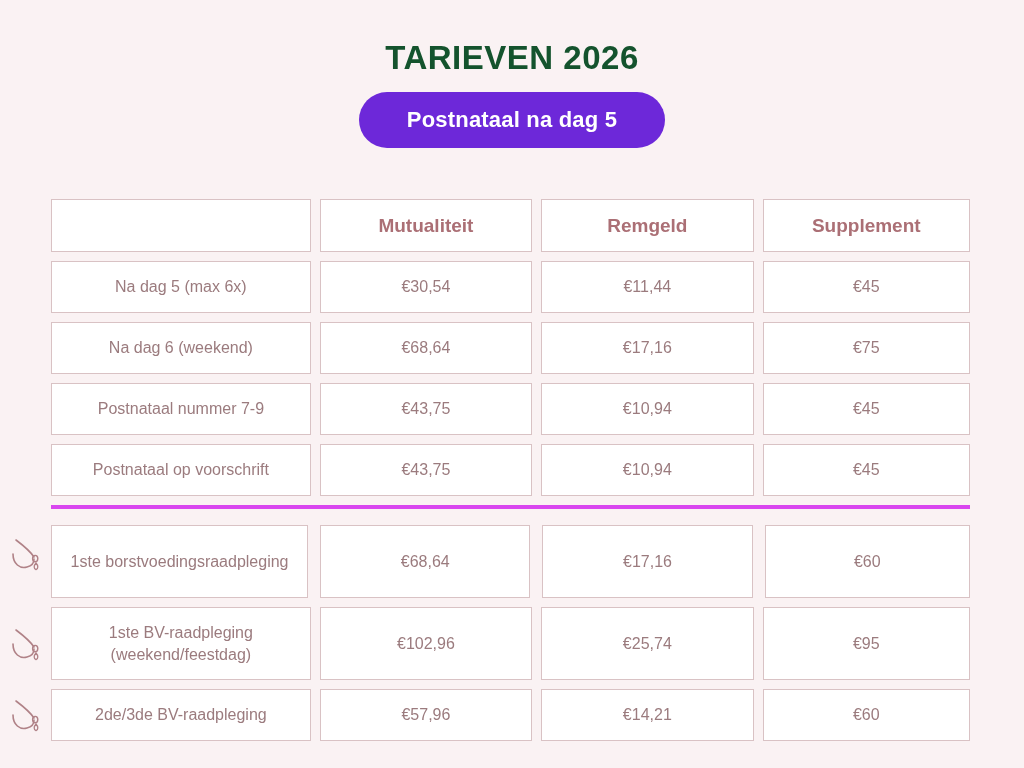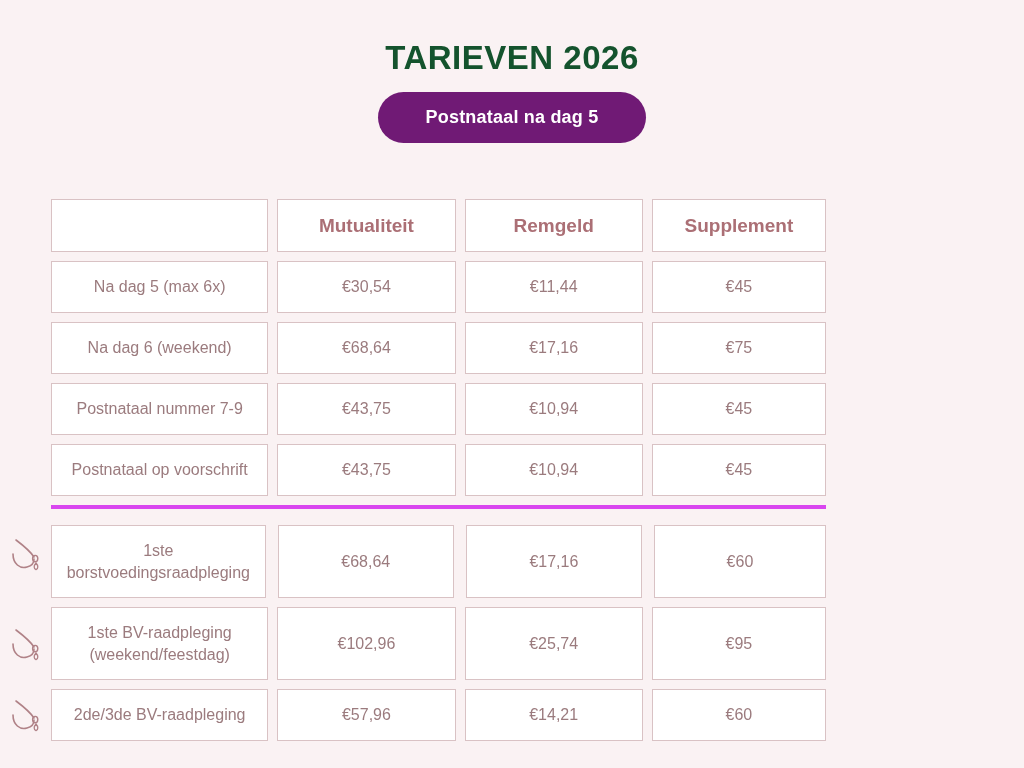--- a/index.html
+++ b/index.html
@@ -27,37 +27,37 @@
     color: #14532d;
     margin: 0;
     line-height: 1.1;
   }
   .pill-wrap {
     margin-top: 16px;
     display: flex;
     justify-content: center;
   }
   .pill {
-    background: #701a75;
+    background: #6d28d9;
     color: #ffffff;
-    font-size: 18px;
+    font-size: 22px;
     font-weight: bold;
     border-radius: 40px;
     padding: 14px 48px;
     display: inline-block;
     line-height: 1.25;
     letter-spacing: 0.2px;
   }
 
   
   .table {
     position: absolute;
     left: 51px;
     top: 199px;
-    width: 775px;
+    width: 919px;
   }
   .row {
     display: flex;
     gap: 9px;
     margin-bottom: 9px;
   }
   .row.divider-top {
     padding-top: 16px;
     border-top: 4px solid #d946ef;
     margin-top: 4px;

